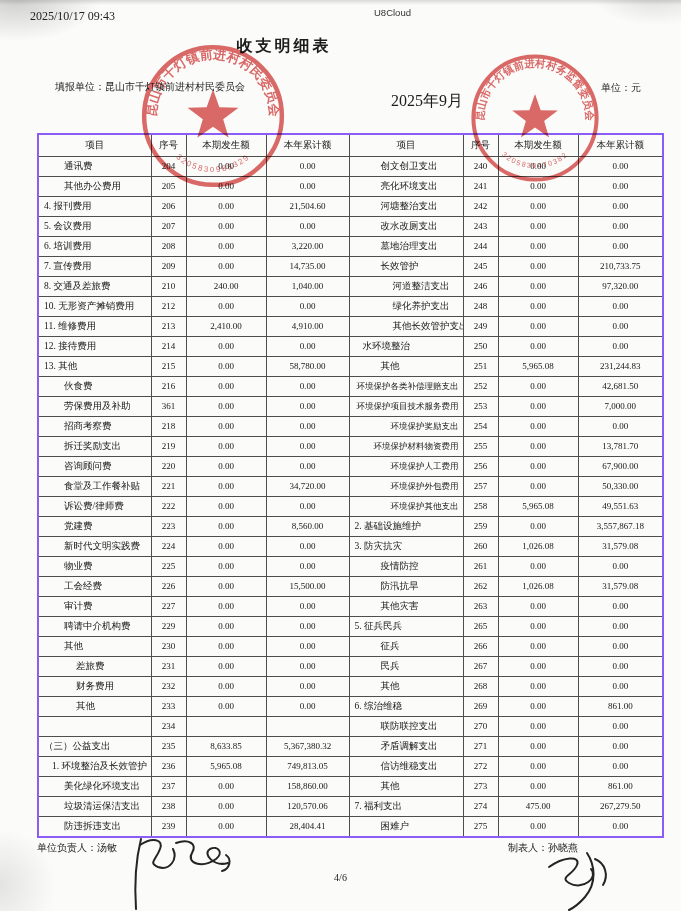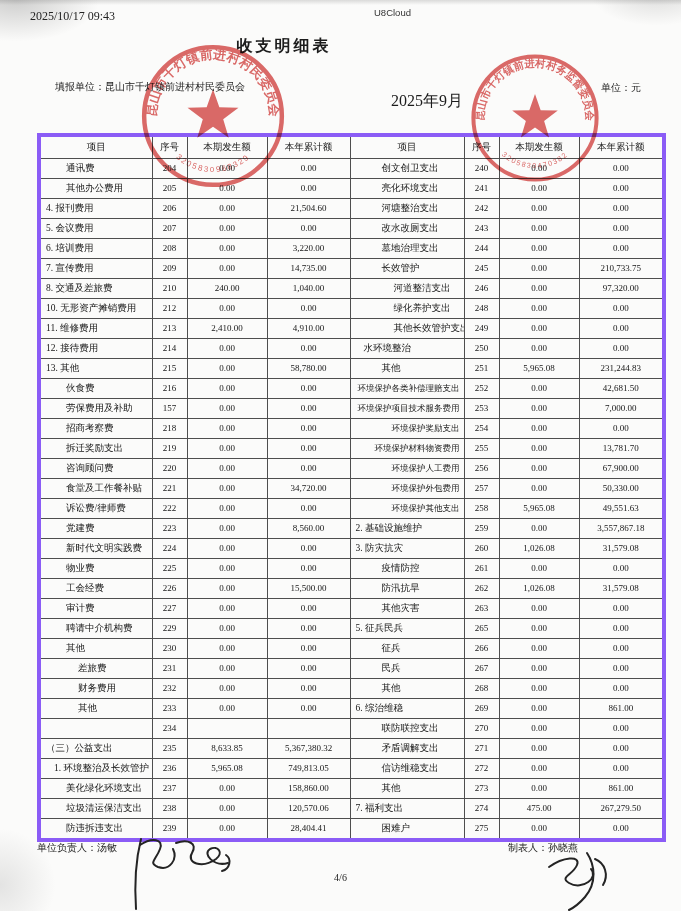--- a/index.html
+++ b/index.html
@@ -32,21 +32,21 @@
     border-collapse:collapse;table-layout:fixed;
     font-size:9.5px;
   }
   #main-table th,#main-table td{
     border:1px solid #4e4e4e;
     padding:0 2px;height:19px;line-height:1.05;
     overflow:hidden;white-space:nowrap;
     font-weight:normal;color:#161616;
   }
   #main-table thead th{height:21px;text-align:center;}
-  #main-table{border:4px solid #8b5cf6;}
+  #main-table{border:2px solid #8b5cf6;}
   td.num,td.amt{text-align:center;font-size:9px;}
   td.lbl,td.rlbl{text-align:left;}
   .li0{padding-left:5px !important;}
   .li1{padding-left:13px !important;}
   .li2{padding-left:25px !important;}
   .li3{padding-left:37px !important;}
   .ra-0{padding-left:5px !important;}
   .ra-1{padding-left:13px !important;}
   .ra-2{padding-left:31px !important;}
   .ra-3{padding-left:43px !important;}
@@ -213,21 +213,21 @@
         <td class="num">216</td>
         <td class="amt">0.00</td>
         <td class="amt">0.00</td>
         <td class="rlbl ra-r">环境保护各类补偿理赔支出</td>
         <td class="num">252</td>
         <td class="amt">0.00</td>
         <td class="amt">42,681.50</td>
       </tr>
       <tr>
         <td class="lbl li2">劳保费用及补助</td>
-        <td class="num">157</td>
+        <td class="num">361</td>
         <td class="amt">0.00</td>
         <td class="amt">0.00</td>
         <td class="rlbl ra-r">环境保护项目技术服务费用</td>
         <td class="num">253</td>
         <td class="amt">0.00</td>
         <td class="amt">7,000.00</td>
       </tr>
       <tr>
         <td class="lbl li2">招商考察费</td>
         <td class="num">218</td>

